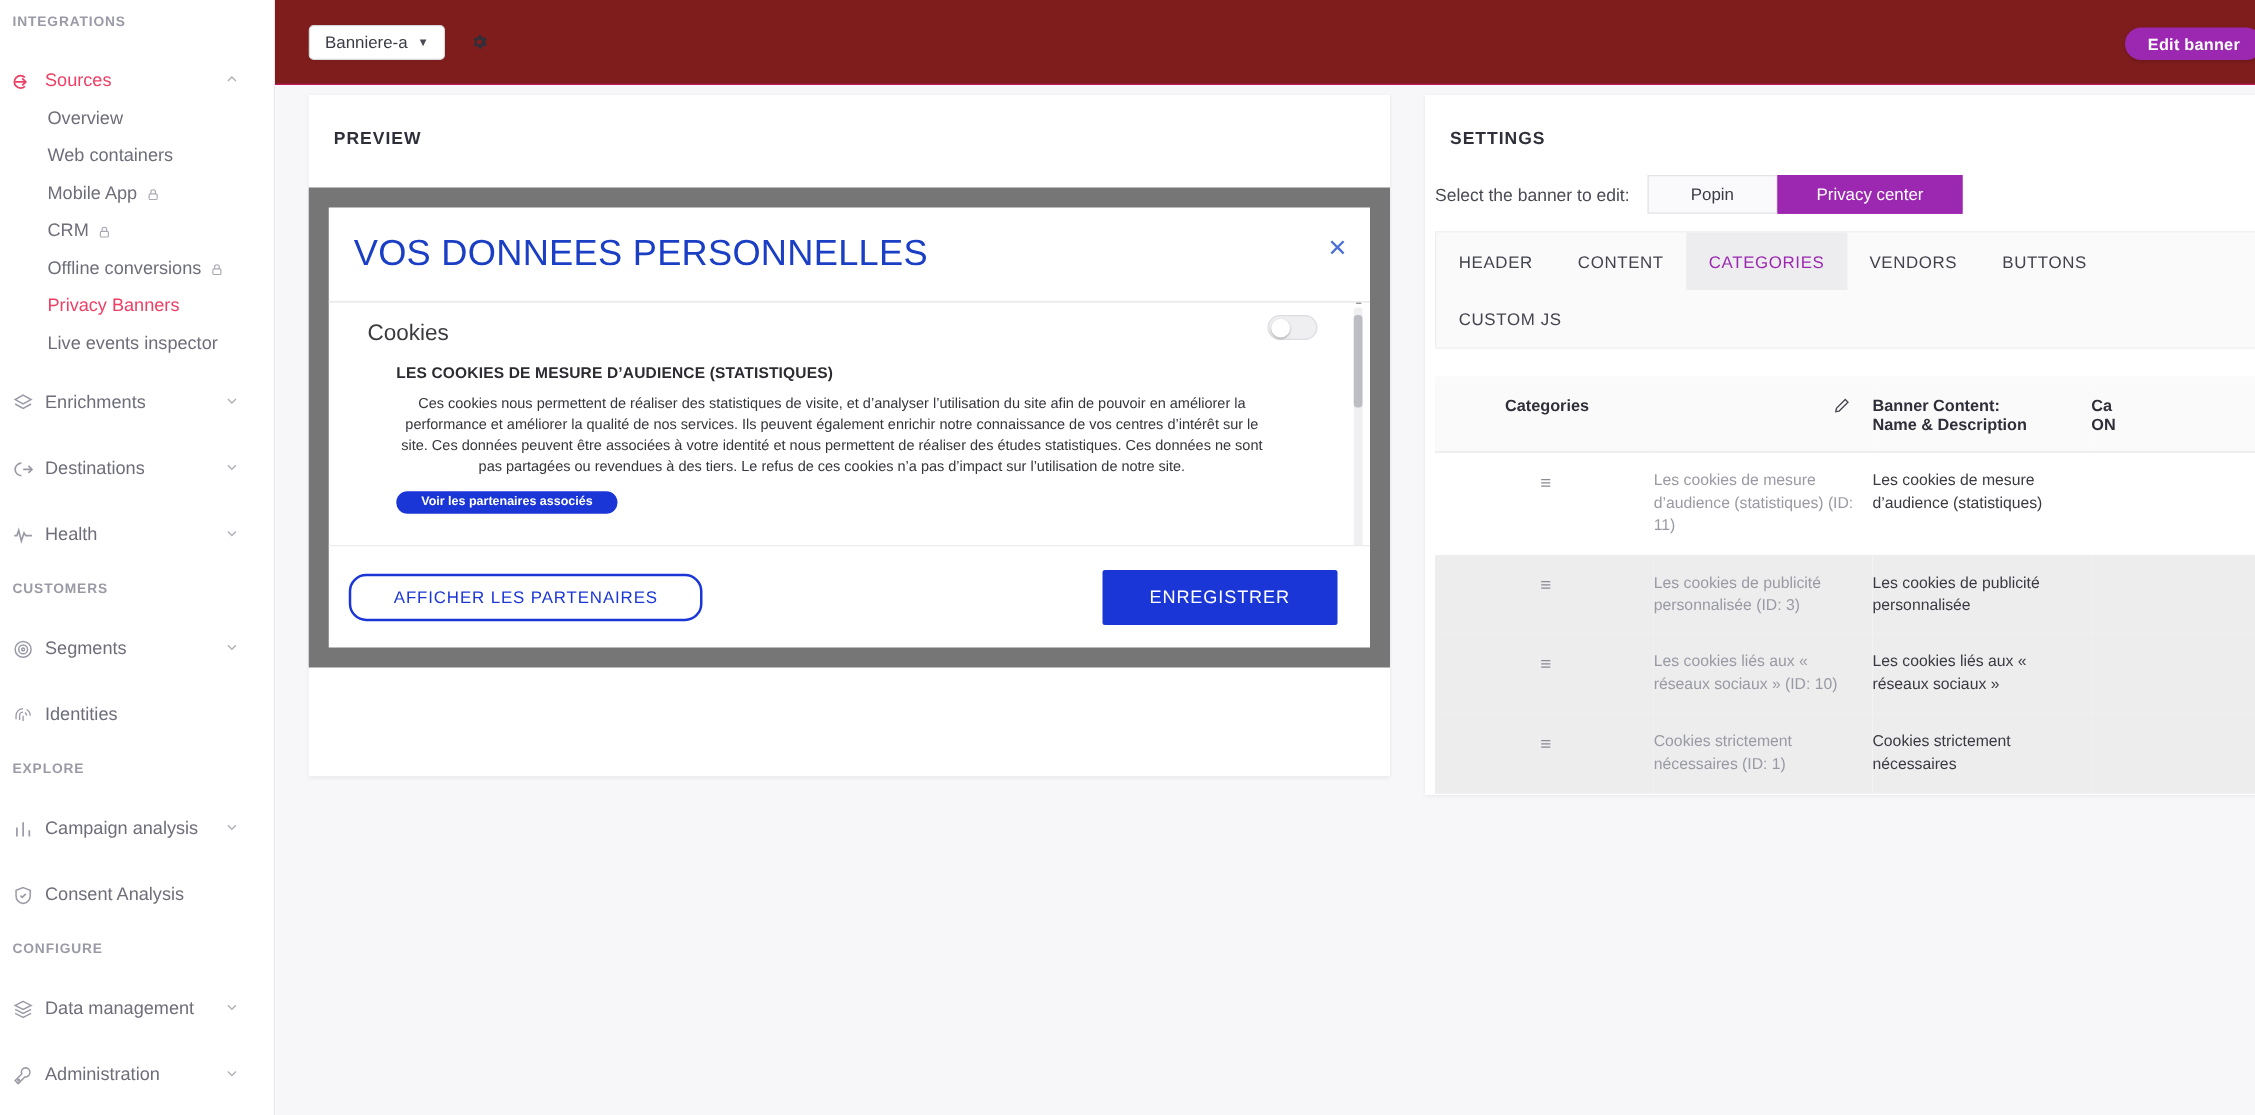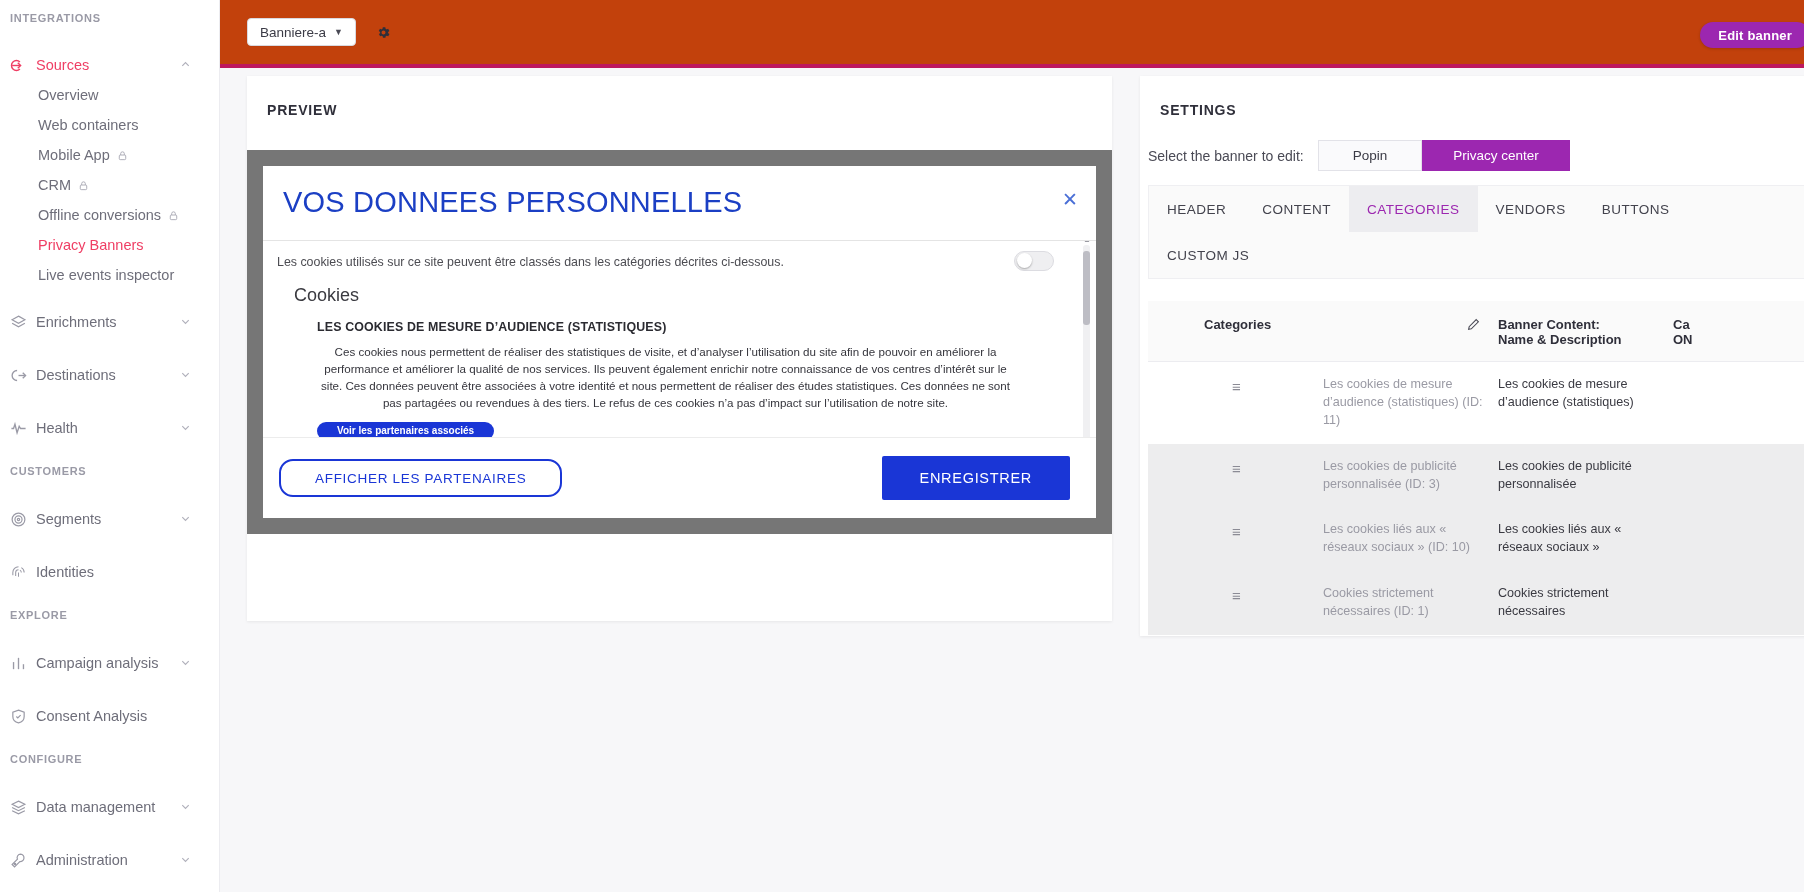--- a/index.html
+++ b/index.html
@@ -41,21 +41,21 @@
   }
   .sub-item.cur { color:#ef3e64; }
   .lockic { margin-left:7px; color:#a8a8b3; display:inline-flex; }
 
   
   #main {
     position:absolute; left:220px; top:0; right:0; bottom:0;
     background:#f7f7f9;
   }
   #topbar {
-    height:68px; border-bottom:4px solid #be185d; background:#c2410c;
+    height:68px; border-bottom:1px solid #be185d; background:#7f1d1d;
     display:flex; align-items:center; padding:0 0 0 27px; position:relative;
   }
   .bsel {
     border:1px solid #d9d9e0; background:#fff; border-radius:4px;
     height:28px; padding:0 12px; display:flex; align-items:center;
     font-size:13.5px; color:#3b3b46; cursor:pointer; gap:8px;
     box-shadow:0 1px 1px rgba(0,0,0,.03);
   }
   .bsel .dcaret { font-size:9px; color:#4a4a55; }
   .gear { margin-left:20px; color:#2f2f3a; cursor:pointer; display:flex; }
@@ -440,21 +440,20 @@
 
       <div id="previewStage">
         <div id="bannerBox">
 
           <div id="bannerHead">
             <div id="bannerTitle">VOS DONNEES PERSONNELLES</div>
             <div id="bannerClose">✕</div>
           </div>
 
           <div id="bannerBody">
-            <div class="intro-line">Les cookies utilisés sur ce site peuvent être classés dans les catégories décrites ci-dessous.</div>
             <div class="cook-h">Cookies</div>
             <div class="cat-title">LES COOKIES DE MESURE D’AUDIENCE (STATISTIQUES)</div>
             <div class="cat-para">Ces cookies nous permettent de réaliser des statistiques de visite, et d’analyser l’utilisation du site afin de pouvoir en améliorer la performance et améliorer la qualité de nos services. Ils peuvent également enrichir notre connaissance de vos centres d’intérêt sur le site. Ces données peuvent être associées à votre identité et nous permettent de réaliser des études statistiques. Ces données ne sont pas partagées ou revendues à des tiers. Le refus de ces cookies n’a pas d’impact sur l’utilisation de notre site.</div>
             <button class="partners-btn">Voir les partenaires associés</button>
 
             <div id="bannerToggle">
               <div class="knob"></div>
             </div>
 
             <div id="innerScroll">

